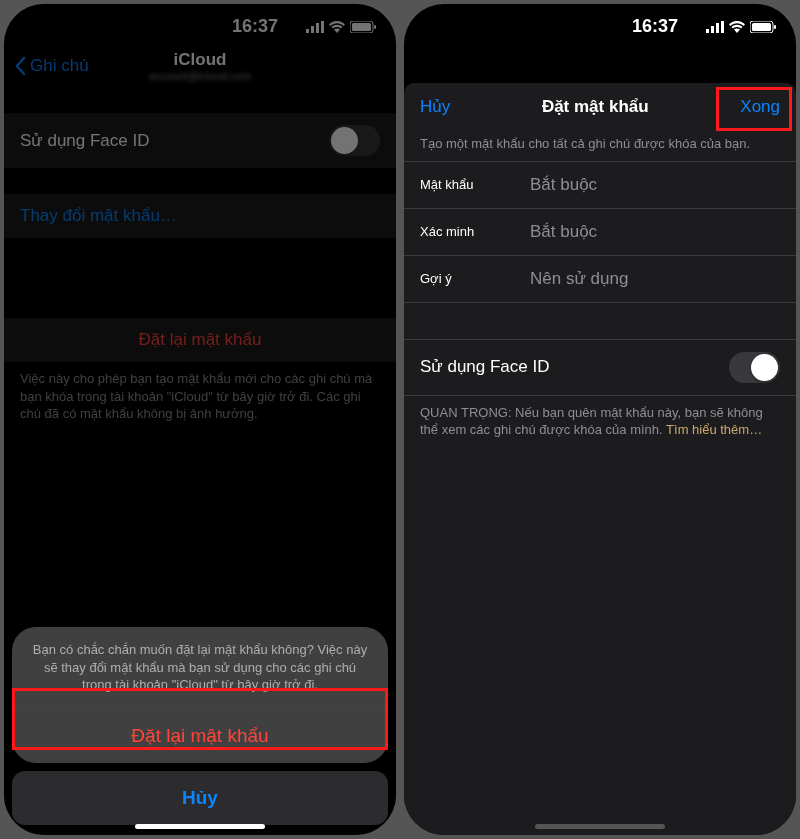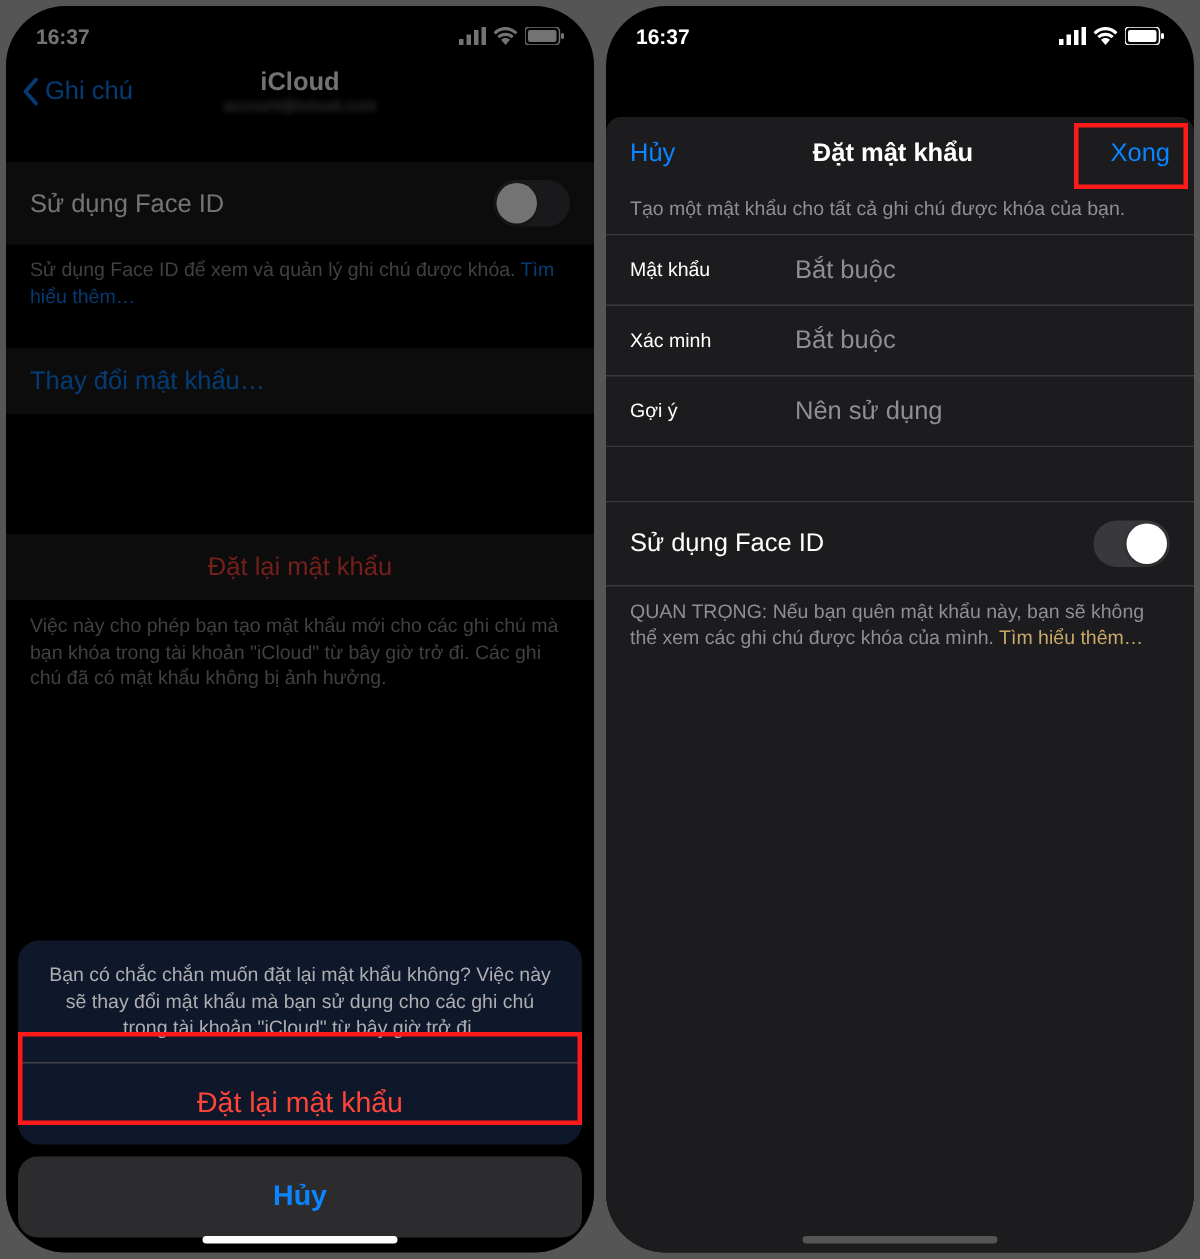--- a/index.html
+++ b/index.html
@@ -17,26 +17,27 @@
       background: #000;
       border-radius: 40px;
       overflow: hidden;
       position: relative;
       display: flex;
       flex-direction: column;
     }
     
     .status-bar {
       display: flex;
-      justify-content: space-between;
+      justify-content: flex-end;
       align-items: center;
       padding: 12px 20px 6px;
       color: #fff;
-      font-size: 14px;
+      font-size: 18px;
       font-weight: 600;
+      gap: 28px;
     }
     .status-right { display: flex; gap: 5px; align-items: center; }
     .status-icons svg { fill: #fff; }
     
     .dim-overlay {
       position: absolute;
       inset: 0;
       background: rgba(0,0,0,0.55);
       z-index: 3;
       pointer-events: none;
@@ -102,22 +103,22 @@
     .action-sheet {
       position: absolute;
       bottom: 10px;
       left: 8px; right: 8px;
       z-index: 5;
       display: flex;
       flex-direction: column;
       gap: 8px;
     }
     .sheet-group {
-      background: #0f172a;
-      border-radius: 14px;
+      background: #404040;
+      border-radius: 24px;
       overflow: hidden;
     }
     .sheet-msg {
       color: #aeaeb2;
       font-size: 13px;
       text-align: center;
       padding: 14px 18px;
       line-height: 1.35;
     }
     .sheet-btn {
@@ -241,24 +242,20 @@
     </div>
 
     <div class="cell-group">
       <div class="cell">
         <span>Sử dụng Face ID</span>
         <div class="toggle">
             <div class="knob"></div>
           </div>
       </div>
     </div>
-    <div class="footer-text">
-      <span>Sử dụng Face ID để xem và quản lý ghi chú được khóa.</span>
-      <span class="link">Tìm hiểu thêm…</span>
-    </div>
 
     <div class="cell-group">
       <div class="cell link-cell">Thay đổi mật khẩu…</div>
     </div>
 
     <div class="cell-group" style="margin-top:80px;">
       <div class="cell danger">Đặt lại mật khẩu</div>
     </div>
     <div class="footer-text">Việc này cho phép bạn tạo mật khẩu mới cho các ghi chú mà bạn khóa trong tài khoản "iCloud" từ bây giờ trở đi. Các ghi chú đã có mật khẩu không bị ảnh hưởng.</div>
   </div>

